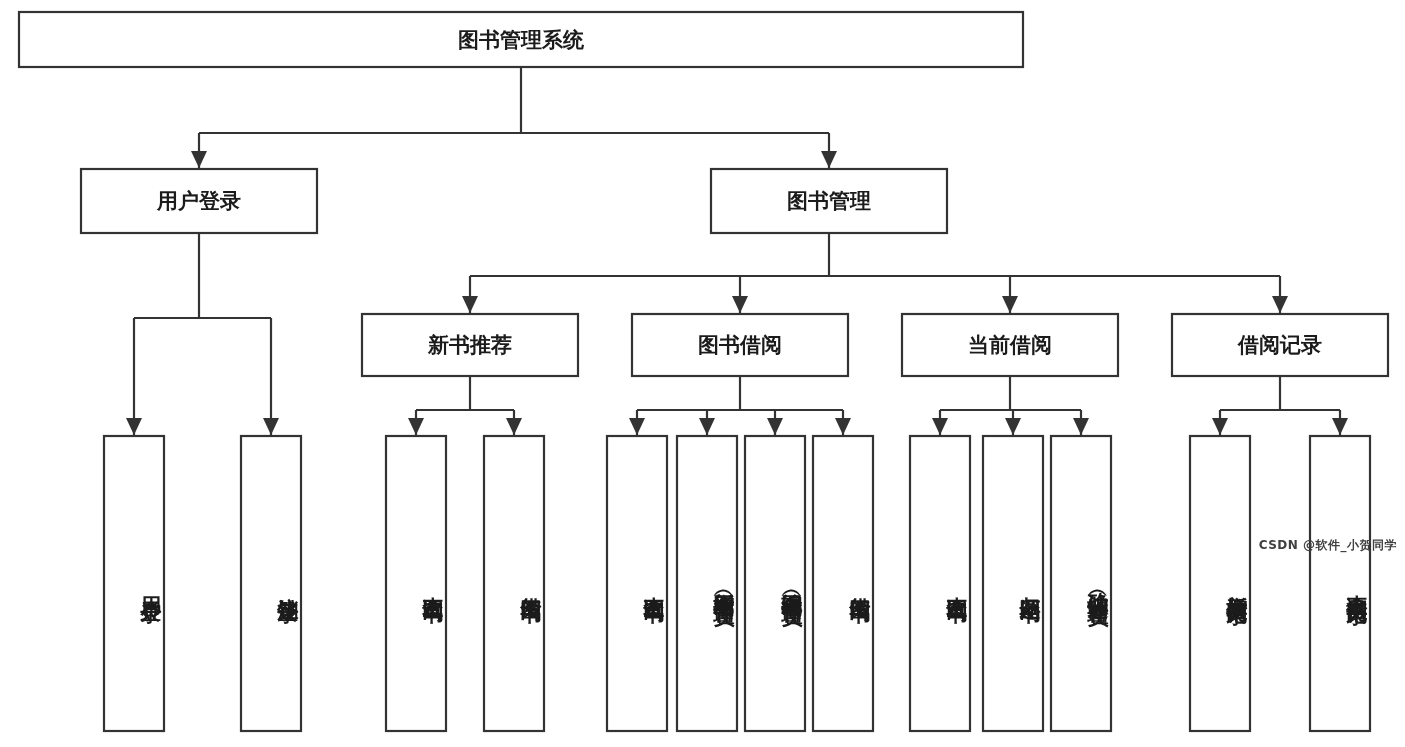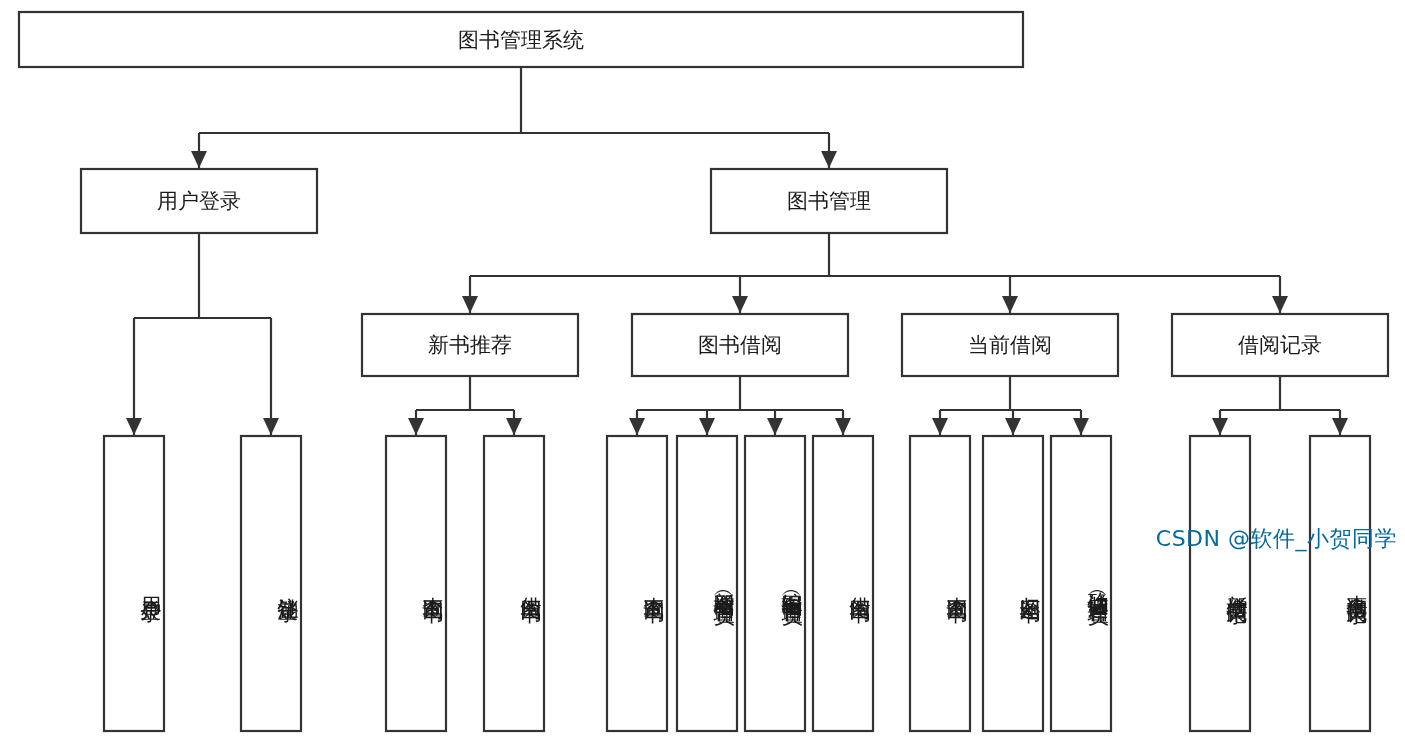--- a/index.html
+++ b/index.html
@@ -12,20 +12,21 @@
     width: 1405px;
     height: 747px;
     font-family: "DejaVu Sans", "Liberation Sans", sans-serif;
     overflow: hidden;
     position: relative;
   }
   #diagram-root {
     position: relative;
     width: 1405px;
     height: 560px;
+    font-weight: bold;
   }
   svg#chart {
     position: absolute;
     left: 0;
     top: 0;
     width: 1405px;
     height: 747px;
     display: block;
   }
   .node-box {
@@ -62,22 +63,22 @@
     fill: none;
   }
   .arrow-head {
     fill: #333333;
     stroke: none;
   }
   #watermark {
     position: absolute;
     right: 8px;
     bottom: 6px;
-    font-size: 22px;
-    color: #0369a1;
+    font-size: 12px;
+    color: #404040;
     font-family: "DejaVu Sans", "Liberation Sans", sans-serif;
     letter-spacing: 0.5px;
     white-space: nowrap;
     pointer-events: none;
   }
 </style>
 </head>
 <body>
 
 <div id="diagram-root">

